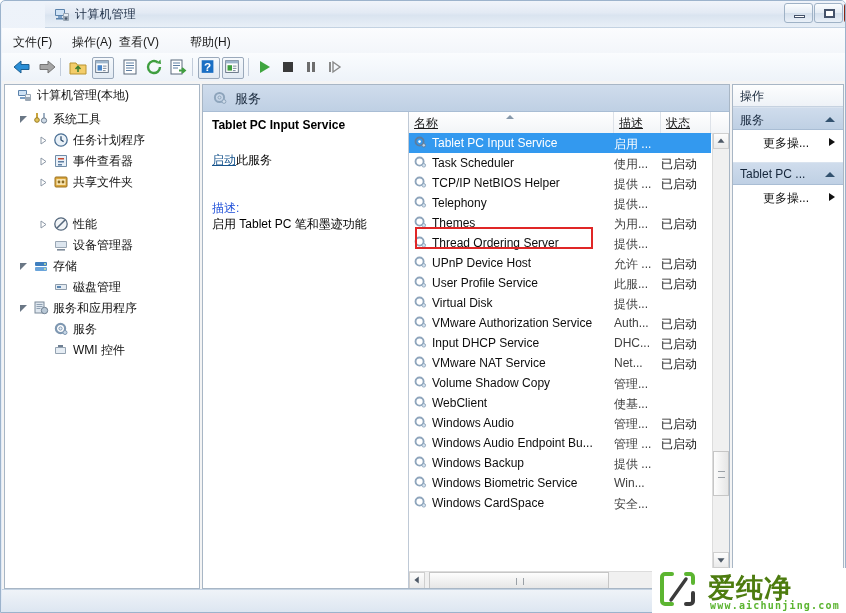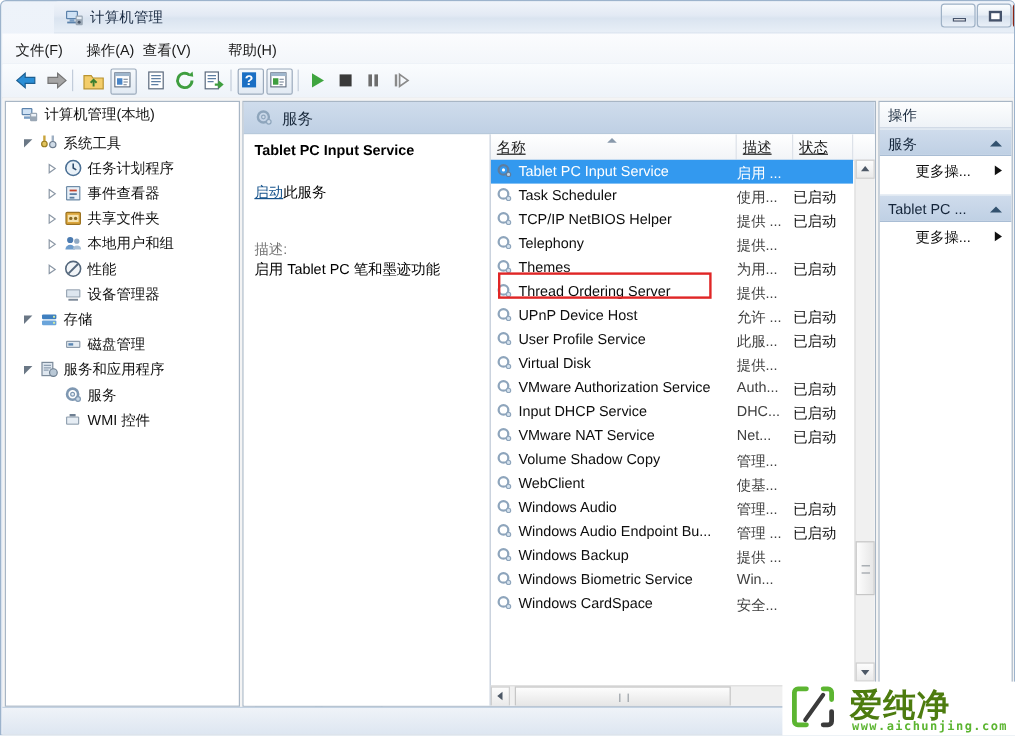--- a/index.html
+++ b/index.html
@@ -192,21 +192,21 @@
   #svc-action-line {
     position: absolute; left: 9px; top: 40px;
     font-size: 12px; color: #000;
     white-space: nowrap;
   }
   #svc-action-link {
     color: #16538c; text-decoration: underline; cursor: pointer;
   }
   #svc-desc-label {
     position: absolute; left: 9px; top: 88px;
-    font-size: 12px; color: #737373;
+    font-size: 12px; color: #1d4ed8;
   }
   #svc-desc-text {
     position: absolute; left: 9px; top: 105px;
     width: 190px;
     font-size: 12px; color: #000; line-height: 15px;
   }
 
   
   #listwrap {
     position: absolute; left: 205px; top: 27px;
@@ -593,32 +593,20 @@
           </svg>
         <svg class="ticon" style="left:48px" viewBox="0 0 16 16">
           <rect x="2" y="3" width="12" height="10" rx="1" fill="#dba63c" stroke="#9b7220"></rect>
           <rect x="3.5" y="5" width="9" height="6" fill="#f6e3b0"></rect>
           <circle cx="6" cy="8" r="1.4" fill="#8a6a20"></circle>
             <circle cx="10" cy="8" r="1.4" fill="#8a6a20"></circle>
         </svg>
         <div class="tlabel" style="left:68px">共享文件夹</div>
       </div>
 
-      <div class="tnode" style="top:108px">
-        <svg class="texp" style="left:34px" viewBox="0 0 9 9">
-            <path d="M2 1 L7 4.5 L2 8 Z" fill="none" stroke="#8c98a6"></path>
-          </svg>
-        <svg class="ticon" style="left:48px" viewBox="0 0 16 16">
-          <circle cx="5.5" cy="5" r="2.6" fill="#4a7ab0"></circle>
-            <path d="M1.5 13 a4 4 0 0 1 8 0 Z" fill="#6d9ccc"></path>
-          <circle cx="11" cy="6" r="2.2" fill="#8fa9c4"></circle>
-            <path d="M7.8 13 a3.4 3.4 0 0 1 6.8 0 Z" fill="#a9c0d6"></path>
-        </svg>
-        <div class="tlabel" style="left:68px">本地用户和组</div>
-      </div>
 
       <div class="tnode" style="top:129px">
         <svg class="texp" style="left:34px" viewBox="0 0 9 9">
             <path d="M2 1 L7 4.5 L2 8 Z" fill="none" stroke="#8c98a6"></path>
           </svg>
         <svg class="ticon" style="left:48px" viewBox="0 0 16 16">
           <circle cx="8" cy="8" r="6.2" fill="#f2f5f8" stroke="#54677c" stroke-width="1.3"></circle>
           <path d="M4 12 L12 4" stroke="#54677c" stroke-width="1.6"></path>
         </svg>
         <div class="tlabel" style="left:68px">性能</div>

